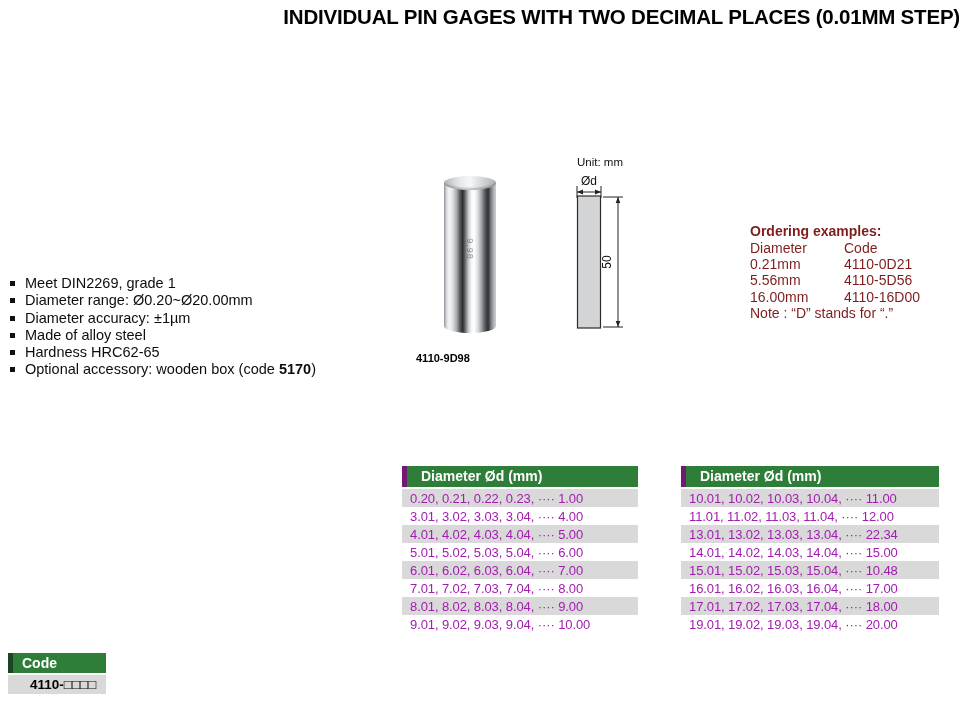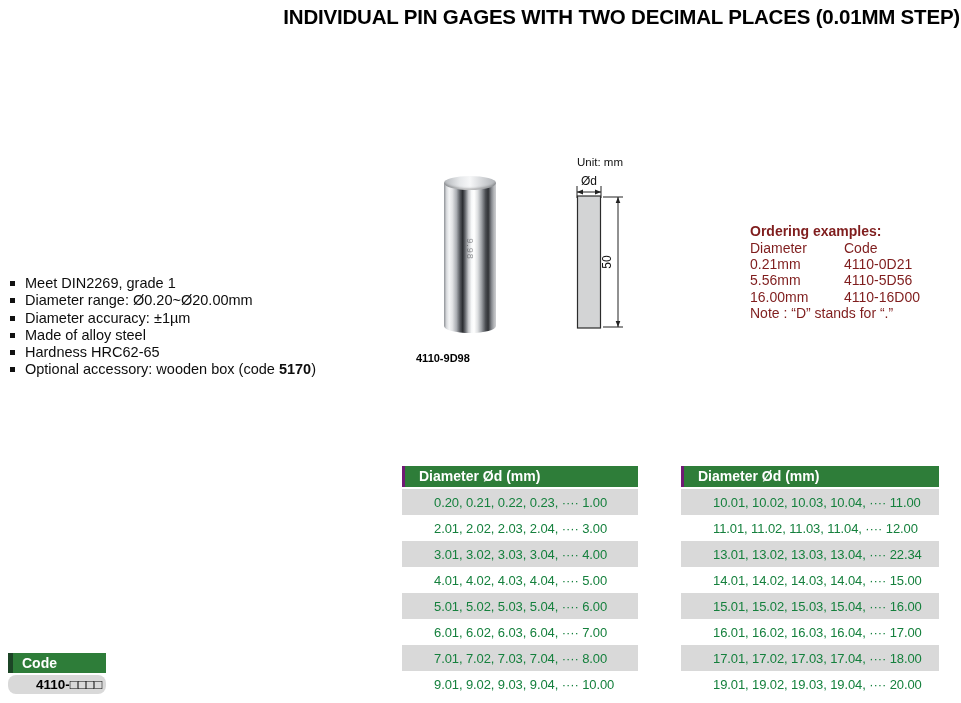--- a/index.html
+++ b/index.html
@@ -44,42 +44,42 @@
   .drawing{position:absolute;left:572px;top:172px;}
   
   .ordering{position:absolute;left:718px;top:223px;font-size:14px;color:#7f1d1d;margin-left:32px;}
   .ordering-heading{font-weight:bold;line-height:17px;white-space:nowrap;}
   .ordering-grid{display:grid;grid-template-columns:94px auto;line-height:16.2px;}
   .ordering-grid span{white-space:nowrap;}
   .ordering-note{line-height:16.2px;white-space:nowrap;}
   
   .dtable{position:absolute;}
   .dtable-header{
-    height:21px;background:#2e7d39;border-left:3px solid #701a75;
+    height:21px;background:#2e7d39;border-left:5px solid #701a75;
     color:#fff;font-weight:bold;font-size:14px;line-height:21px;
     padding-left:14px;white-space:nowrap;
   }
   .dtable-rows{margin-top:2px;}
   .dtable-row{
-    height:26px;display:flex;align-items:center;padding-left:32px;
-    font-size:13px;color:#15803d;letter-spacing:-0.1px;white-space:nowrap;
+    height:18px;display:flex;align-items:center;padding-left:8px;
+    font-size:13px;color:#a21caf;letter-spacing:-0.1px;white-space:nowrap;
   }
   .dtable-row:nth-child(odd){background:#d9d9d9;}
   .dtable-row:nth-child(even){background:#ffffff;}
   .t1{left:402px;top:466px;width:236px;}
   .t2{left:681px;top:466px;width:258px;}
   
   .code-block{position:absolute;left:8px;top:653px;width:98px;}
   .code-header{
     height:20px;background:#2e7d39;border-left:5px solid #1c4526;color:#fff;
     font-weight:bold;font-size:14px;line-height:20px;padding-left:9px;
   }
   .code-value{
     margin-top:2px;height:19px;background:#d9d9d9;font-weight:bold;font-size:13.5px;
-    line-height:19px;padding-left:28px;color:#000;white-space:nowrap;border-radius:8px;
+    line-height:19px;padding-left:22px;color:#000;white-space:nowrap;
   }
 </style>
 </head>
 <body>
 
 <div class="page">
 
   <div class="title">INDIVIDUAL PIN GAGES WITH TWO DECIMAL PLACES (0.01MM STEP)</div>
 
   <div class="features">
@@ -147,38 +147,38 @@
       <span>16.00mm</span>
       <span>4110-16D00</span>
     </div>
     <div class="ordering-note">Note : “D” stands for “.”</div>
   </div>
 
   <div class="dtable t1">
     <div class="dtable-header">Diameter Ød (mm)</div>
     <div class="dtable-rows">
       <div class="dtable-row">0.20, 0.21, 0.22, 0.23, ···· 1.00</div>
-      <div class="dtable-row">2.01, 2.02, 2.03, 2.04, ···· 3.00</div>
       <div class="dtable-row">3.01, 3.02, 3.03, 3.04, ···· 4.00</div>
       <div class="dtable-row">4.01, 4.02, 4.03, 4.04, ···· 5.00</div>
       <div class="dtable-row">5.01, 5.02, 5.03, 5.04, ···· 6.00</div>
       <div class="dtable-row">6.01, 6.02, 6.03, 6.04, ···· 7.00</div>
       <div class="dtable-row">7.01, 7.02, 7.03, 7.04, ···· 8.00</div>
+      <div class="dtable-row">8.01, 8.02, 8.03, 8.04, ···· 9.00</div>
       <div class="dtable-row">9.01, 9.02, 9.03, 9.04, ···· 10.00</div>
     </div>
   </div>
 
   <div class="dtable t2">
     <div class="dtable-header">Diameter Ød (mm)</div>
     <div class="dtable-rows">
       <div class="dtable-row">10.01, 10.02, 10.03, 10.04, ···· 11.00</div>
       <div class="dtable-row">11.01, 11.02, 11.03, 11.04, ···· 12.00</div>
       <div class="dtable-row">13.01, 13.02, 13.03, 13.04, ···· 22.34</div>
       <div class="dtable-row">14.01, 14.02, 14.03, 14.04, ···· 15.00</div>
-      <div class="dtable-row">15.01, 15.02, 15.03, 15.04, ···· 16.00</div>
+      <div class="dtable-row">15.01, 15.02, 15.03, 15.04, ···· 10.48</div>
       <div class="dtable-row">16.01, 16.02, 16.03, 16.04, ···· 17.00</div>
       <div class="dtable-row">17.01, 17.02, 17.03, 17.04, ···· 18.00</div>
       <div class="dtable-row">19.01, 19.02, 19.03, 19.04, ···· 20.00</div>
     </div>
   </div>
 
   <div class="code-block">
     <div class="code-header">Code</div>
     <div class="code-value">4110-□□□□</div>
   </div>

